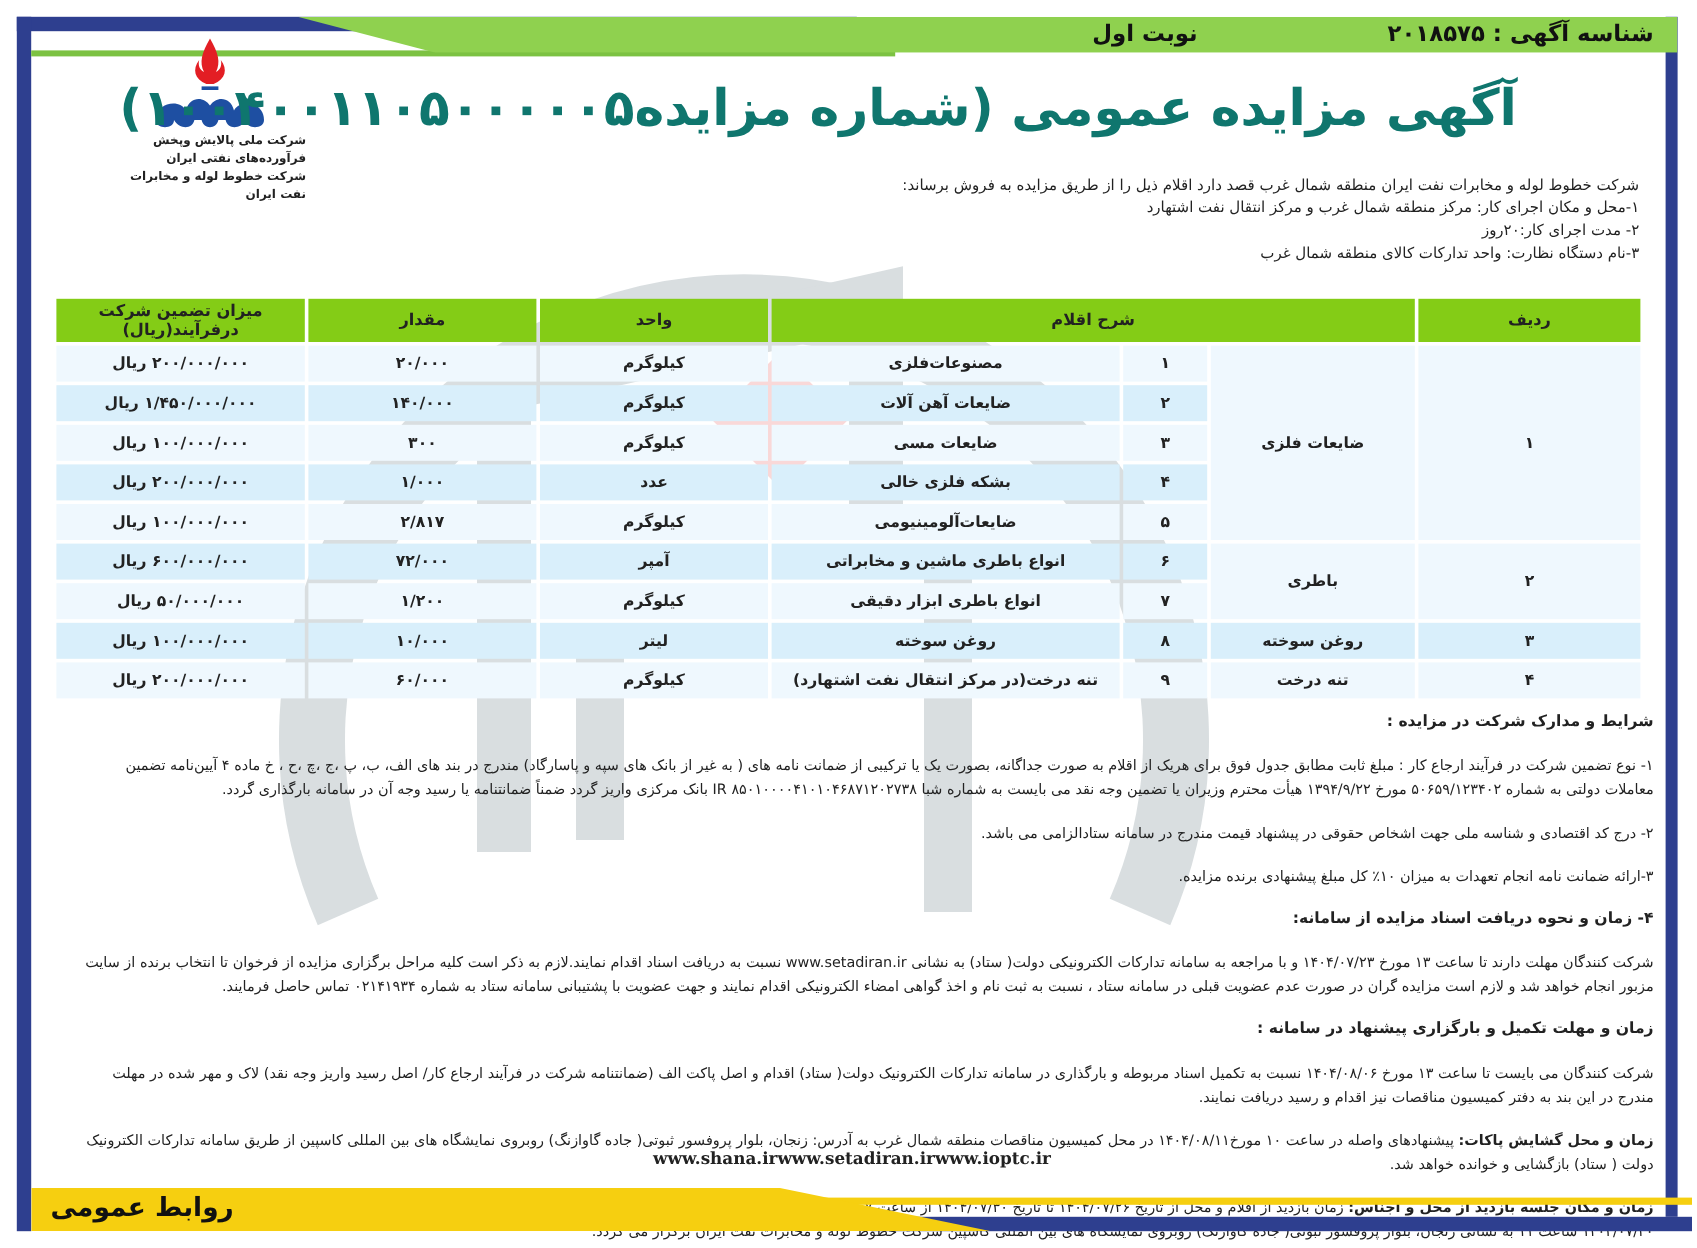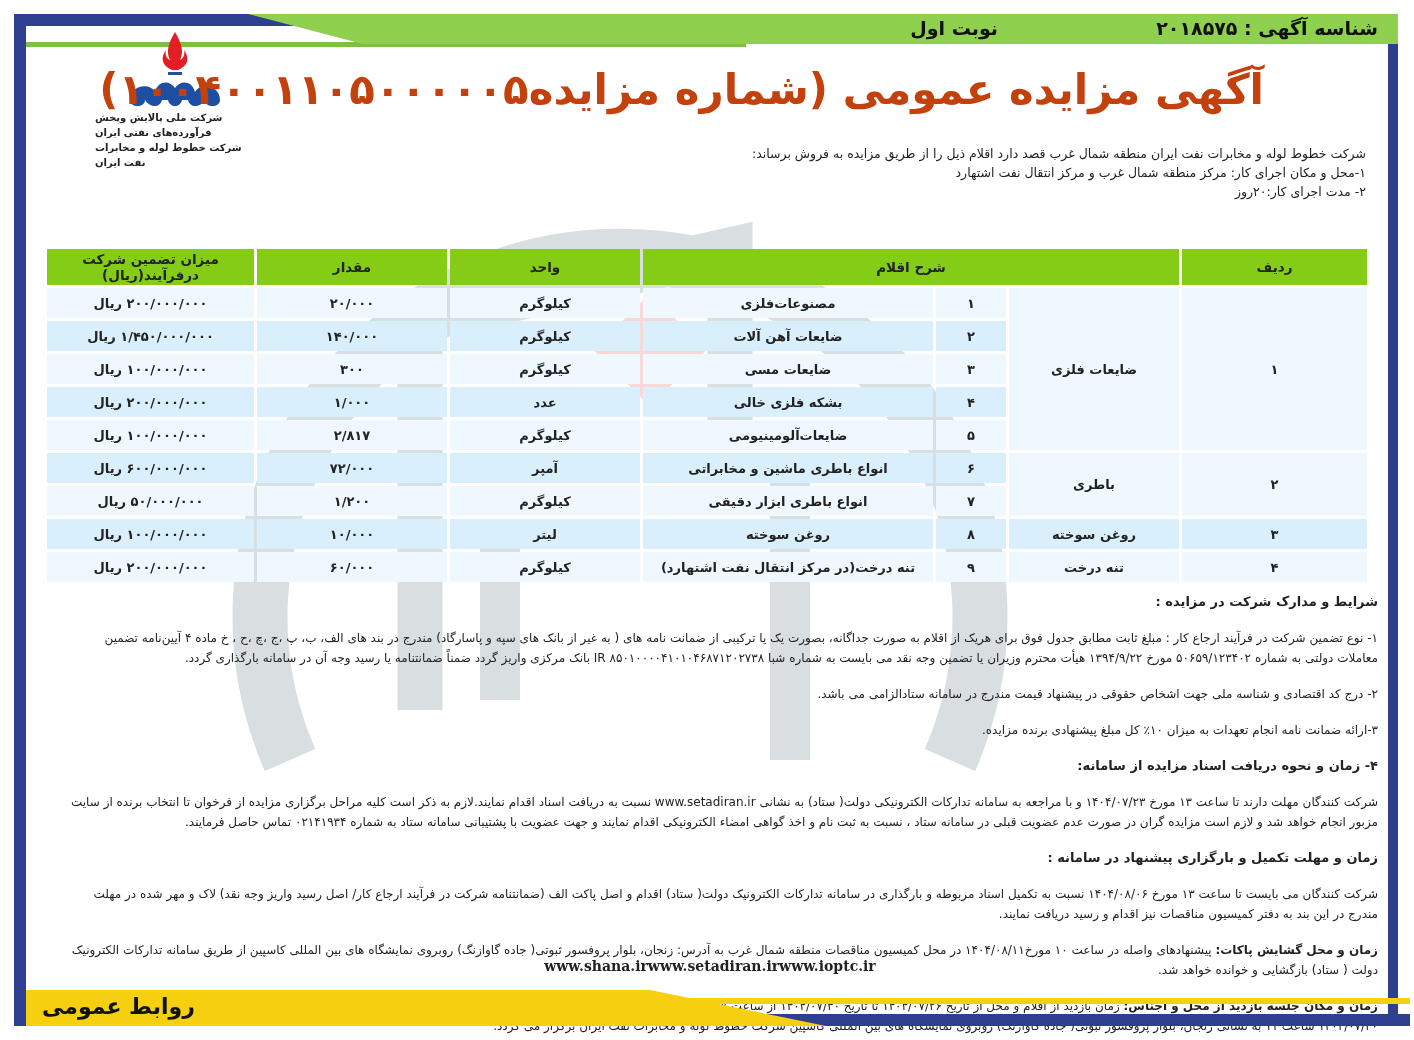--- a/index.html
+++ b/index.html
@@ -5,24 +5,24 @@
   html,body{margin:0;padding:0;background:#fff;}
   body{width:1414px;height:1040px;position:relative;overflow:hidden;font-family:"DejaVu Sans","Liberation Sans",sans-serif;color:#222;}
   .frame{position:absolute;left:14px;top:14px;width:1384px;height:1012px;}
   .bar-top-blue{position:absolute;left:0;top:0;width:700px;height:12px;background:#2e3f8f;}
   .left-border{position:absolute;left:0;top:0;width:12px;height:1012px;background:#2e3f8f;}
   .right-border{position:absolute;right:0;top:0;width:10px;height:1000px;background:#2e3f8f;}
   .bar-top-green-line{position:absolute;left:12px;top:28px;width:720px;height:5px;background:#7cc242;}
   .header-green{position:absolute;right:0;top:0;width:1150px;height:30px;background:#8fd14f;clip-path:polygon(0 0,100% 0,100% 100%,10% 100%);}
   .header-green .id{position:absolute;right:20px;top:3px;font-weight:bold;font-size:19px;direction:rtl;color:#111;}
   .header-green .turn{position:absolute;right:400px;top:3px;font-weight:bold;font-size:19px;direction:rtl;color:#111;text-align:right;}
-  .logo{position:absolute;left:95px;top:30px;width:160px;text-align:left;}
+  .logo{position:absolute;left:95px;top:30px;width:160px;text-align:right;}
   .logo svg{display:block;margin:0 auto;}
   .logo .lt{font-size:10px;direction:rtl;line-height:15px;color:#222;font-weight:bold;}
-  .title{position:absolute;right:150px;top:65px;font-family:"DejaVu Sans",sans-serif;font-weight:bold;font-size:42px;color:#c2410c;direction:rtl;white-space:nowrap;}
+  .title{position:absolute;right:150px;top:65px;font-family:"DejaVu Sans",sans-serif;font-weight:bold;font-size:42px;color:#0f766e;direction:rtl;white-space:nowrap;}
   .intro{position:absolute;right:48px;top:144px;width:700px;direction:rtl;font-size:12.5px;line-height:19px;color:#222;}
   .intro div{white-space:nowrap;}
   .table-wrap{position:absolute;left:44px;top:246px;width:1326px;}
   table{border-collapse:separate;border-spacing:3px;width:100%;direction:rtl;font-size:13px;}
   th{background:#84cc16;font-weight:bold;height:34px;font-size:13.5px;}
   td{height:28px;text-align:center;font-weight:bold;}
   tr.odd td{background:#eff8fe;}
   tr.even td{background:#d9effb;}
   td.group{background:#eff8fe !important;}
   .watermark{position:absolute;left:170px;top:60px;width:900px;height:720px;pointer-events:none;opacity:0.32;}
@@ -66,20 +66,21 @@
   <div class="lt">شرکت ملی پالایش وپخش فرآورده‌های نفتی ایران</div>
   <div class="lt">شرکت خطوط لوله و مخابرات نفت ایران</div>
 </div>
 
 <div class="title">آگهی مزایده عمومی (شماره مزایده۱۰۰۴۰۰۱۱۰۵۰۰۰۰۰۵)</div>
 
 <div class="intro">
   <div>شرکت خطوط لوله و مخابرات نفت ایران منطقه شمال غرب قصد دارد اقلام ذیل را از طریق مزایده به فروش برساند:</div>
   <div>۱-محل و مکان اجرای کار: مرکز منطقه شمال غرب و مرکز انتقال نفت اشتهارد</div>
   <div>۲- مدت اجرای کار:۲۰روز</div>
+  <div>۳-نام دستگاه نظارت: واحد تدارکات کالای منطقه شمال غرب</div>
 </div>
 
 <div class="table-wrap">
 <table>
   <colgroup>
         <col style="width:185px">
         <col style="width:170px">
         <col style="width:70px">
         <col style="width:290px">
         <col style="width:190px">

